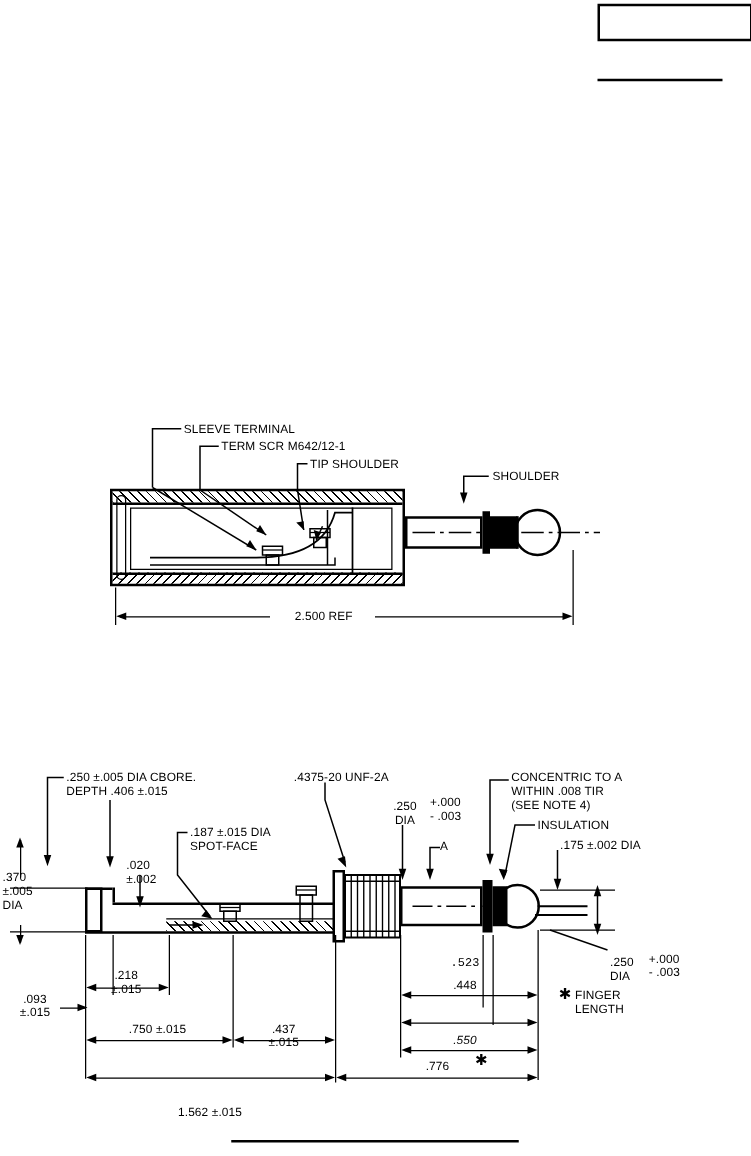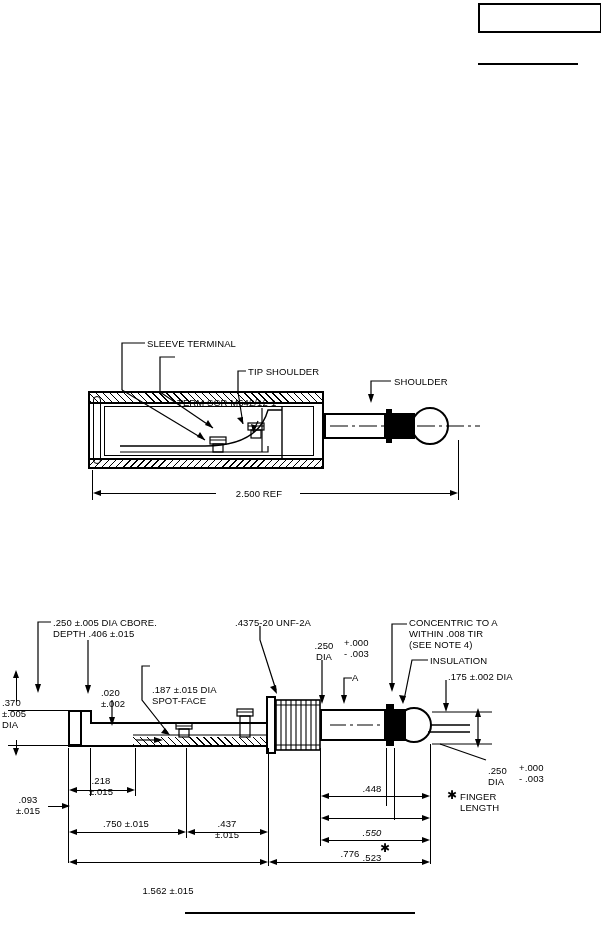--- a/index.html
+++ b/index.html
@@ -89,21 +89,21 @@
 
 <div class="page">
 
   <div class="tr-box"></div>
   <div class="tr-rule"></div>
   <div class="bottom-rule"></div>
 
   <div>
 
     <div class="lbl" style="left:147px; top:338px;">SLEEVE TERMINAL</div>
-    <div class="lbl" style="left:177px; top:352px;margin-top:45px;">TERM SCR M642/12-1</div>
+    <div class="lbl" style="left:177px; top:352px;">TERM SCR M642/12-1</div>
     <div class="lbl" style="left:248px; top:366px;">TIP SHOULDER</div>
     <div class="lbl" style="left:394px; top:376px;">SHOULDER</div>
 
     <svg class="overlay">
 
       <path d="M145,343 L122,343 L122,390" fill="none" stroke="#000" stroke-width="1.2"></path>
       <path d="M175,357 L160,357 L160,392" fill="none" stroke="#000" stroke-width="1.2"></path>
       <path d="M246,371 L238,371 L238,392" fill="none" stroke="#000" stroke-width="1.2"></path>
 
       <path d="M122,390 L205,440" fill="none" stroke="#000" stroke-width="1.2"></path>
@@ -166,21 +166,21 @@
       <div class="ar-l" style="left:93px; top:490px;"></div>
       <div class="ar-r" style="left:450px; top:490px;"></div>
       <div class="lbl c" style="left:216px; top:488px; width:86px;">2.500 REF</div>
     </div>
   </div>
 
   <div>
 
     <div class="lbl" style="left:53px; top:617px;">.250 ±.005 DIA CBORE.
 DEPTH .406 ±.015</div>
-    <div class="lbl" style="left:152px; top:661px;margin-top:23px;">.187 ±.015 DIA
+    <div class="lbl" style="left:152px; top:661px;">.187 ±.015 DIA
 SPOT-FACE</div>
     <div class="lbl" style="left:235px; top:617px;">.4375-20 UNF-2A</div>
     <div class="lbl" style="left:409px; top:617px;">CONCENTRIC TO A
 WITHIN .008 TIR
 (SEE NOTE 4)</div>
     <div class="lbl" style="left:430px; top:655px;">INSULATION</div>
     <div class="lbl" style="left:352px; top:672px;">A</div>
 
     <svg class="overlay">
 
@@ -352,21 +352,21 @@
       <div class="hline" style="left:324px; top:796px; width:102px;"></div>
       <div class="ar-l" style="left:321px; top:793px;"></div>
       <div class="ar-r" style="left:422px; top:793px;"></div>
       <div class="lbl c" style="left:346px; top:783px; width:52px;">.448</div>
     </div>
 
     <div>
       <div class="hline" style="left:324px; top:818px; width:102px;"></div>
       <div class="ar-l" style="left:321px; top:815px;"></div>
       <div class="ar-r" style="left:422px; top:815px;"></div>
-      <div class="lbl c" style="left:346px; top:852px; width:52px;">.523</div>
+      <div class="lbl c" style="left:346px; top:765px; width:52px;font-family:Liberation Mono, monospace;">.523</div>
     </div>
 
     <div>
       <div class="hline" style="left:324px; top:840px; width:102px;"></div>
       <div class="ar-l" style="left:321px; top:837px;"></div>
       <div class="ar-r" style="left:422px; top:837px;"></div>
       <div class="lbl c" style="left:346px; top:827px; width:52px;font-style:italic;">.550</div>
     </div>
 
     <div>

